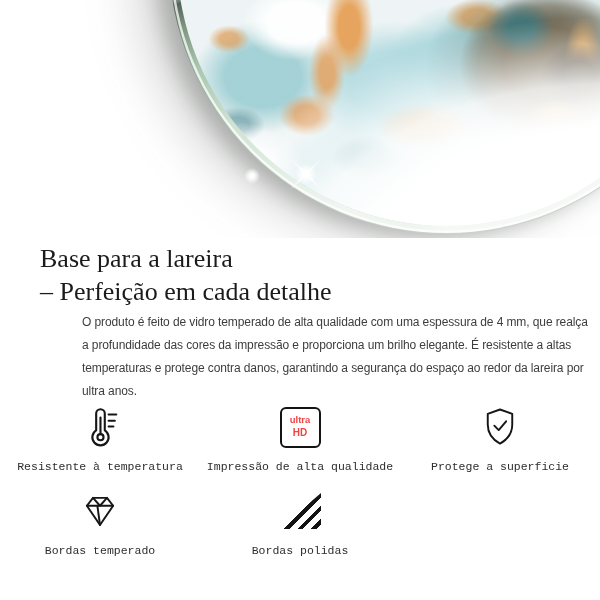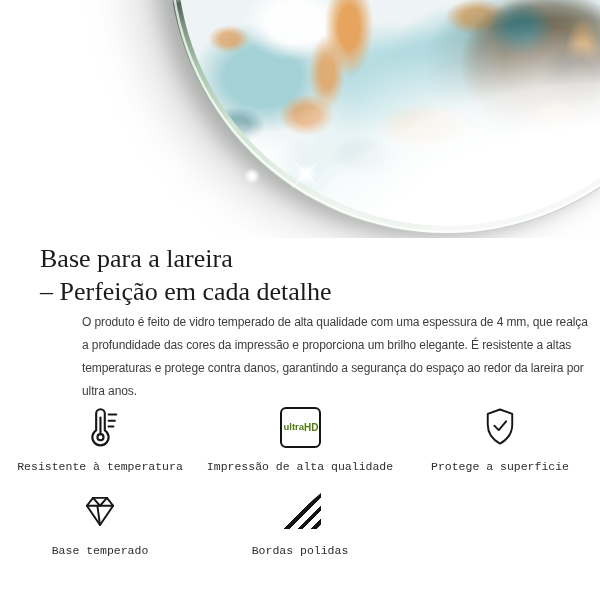--- a/index.html
+++ b/index.html
@@ -74,21 +74,21 @@
   .title div{white-space:nowrap;}
   .desc{margin:3px 40px 0;font-size:12px;line-height:23px;letter-spacing:-0.1px;color:#3d3d3d;}
   .desc div{white-space:nowrap;margin-left:42px;}
   
   .features{display:grid;grid-template-columns:repeat(3,1fr);row-gap:16px;margin-top:2px;width:600px;}
   .feature{display:flex;flex-direction:column;align-items:center;}
   .icon-box{height:44px;display:flex;align-items:center;justify-content:center;}
   .feature-label{margin-top:11px;font-size:11.5px;color:#2e2e2e;white-space:nowrap;font-family:Liberation Mono, monospace;}
   .icon-svg{stroke:#161616;fill:none;stroke-width:2.2;stroke-linecap:round;stroke-linejoin:round;}
   .icon-ultrahd{width:37px;height:37px;border:2.5px solid #141414;border-radius:6px;
-    display:flex;flex-direction:row;align-items:center;justify-content:flex-end;color:#4d7c0f;}
+    display:flex;flex-direction:column;align-items:center;justify-content:center;color:#ef4444;}
   .icon-ultrahd .u-top{font-size:9.5px;font-weight:600;line-height:10px;}
   .icon-ultrahd .u-bottom{font-size:10px;font-weight:700;line-height:15px;}
   .icon-stripes{width:42px;height:36px;clip-path:polygon(0 100%,100% 100%,100% 0);
     background:repeating-linear-gradient(135deg,#141414 0 4px,transparent 4px 9.6px);}
 </style>
 </head>
 <body>
 
 <div>
 
@@ -154,21 +154,21 @@
 
     <div class="feature">
       <div class="icon-box">
         <svg class="icon-svg" width="42" height="36" viewBox="0 0 48 40">
           <path d="M9,14 L16,5 H32 L39,14 L24,36 Z"></path>
           <line x1="9" y1="14" x2="39" y2="14"></line>
           <path d="M16,5 L24,14 L32,5"></path>
           <line x1="21" y1="14" x2="24" y2="36"></line>
         </svg>
       </div>
-      <div class="feature-label">Base temperado</div>
+      <div class="feature-label">Bordas temperado</div>
     </div>
 
     <div class="feature">
       <div class="icon-box">
         <div class="icon-stripes"></div>
       </div>
       <div class="feature-label">Bordas polidas</div>
     </div>
 
 

